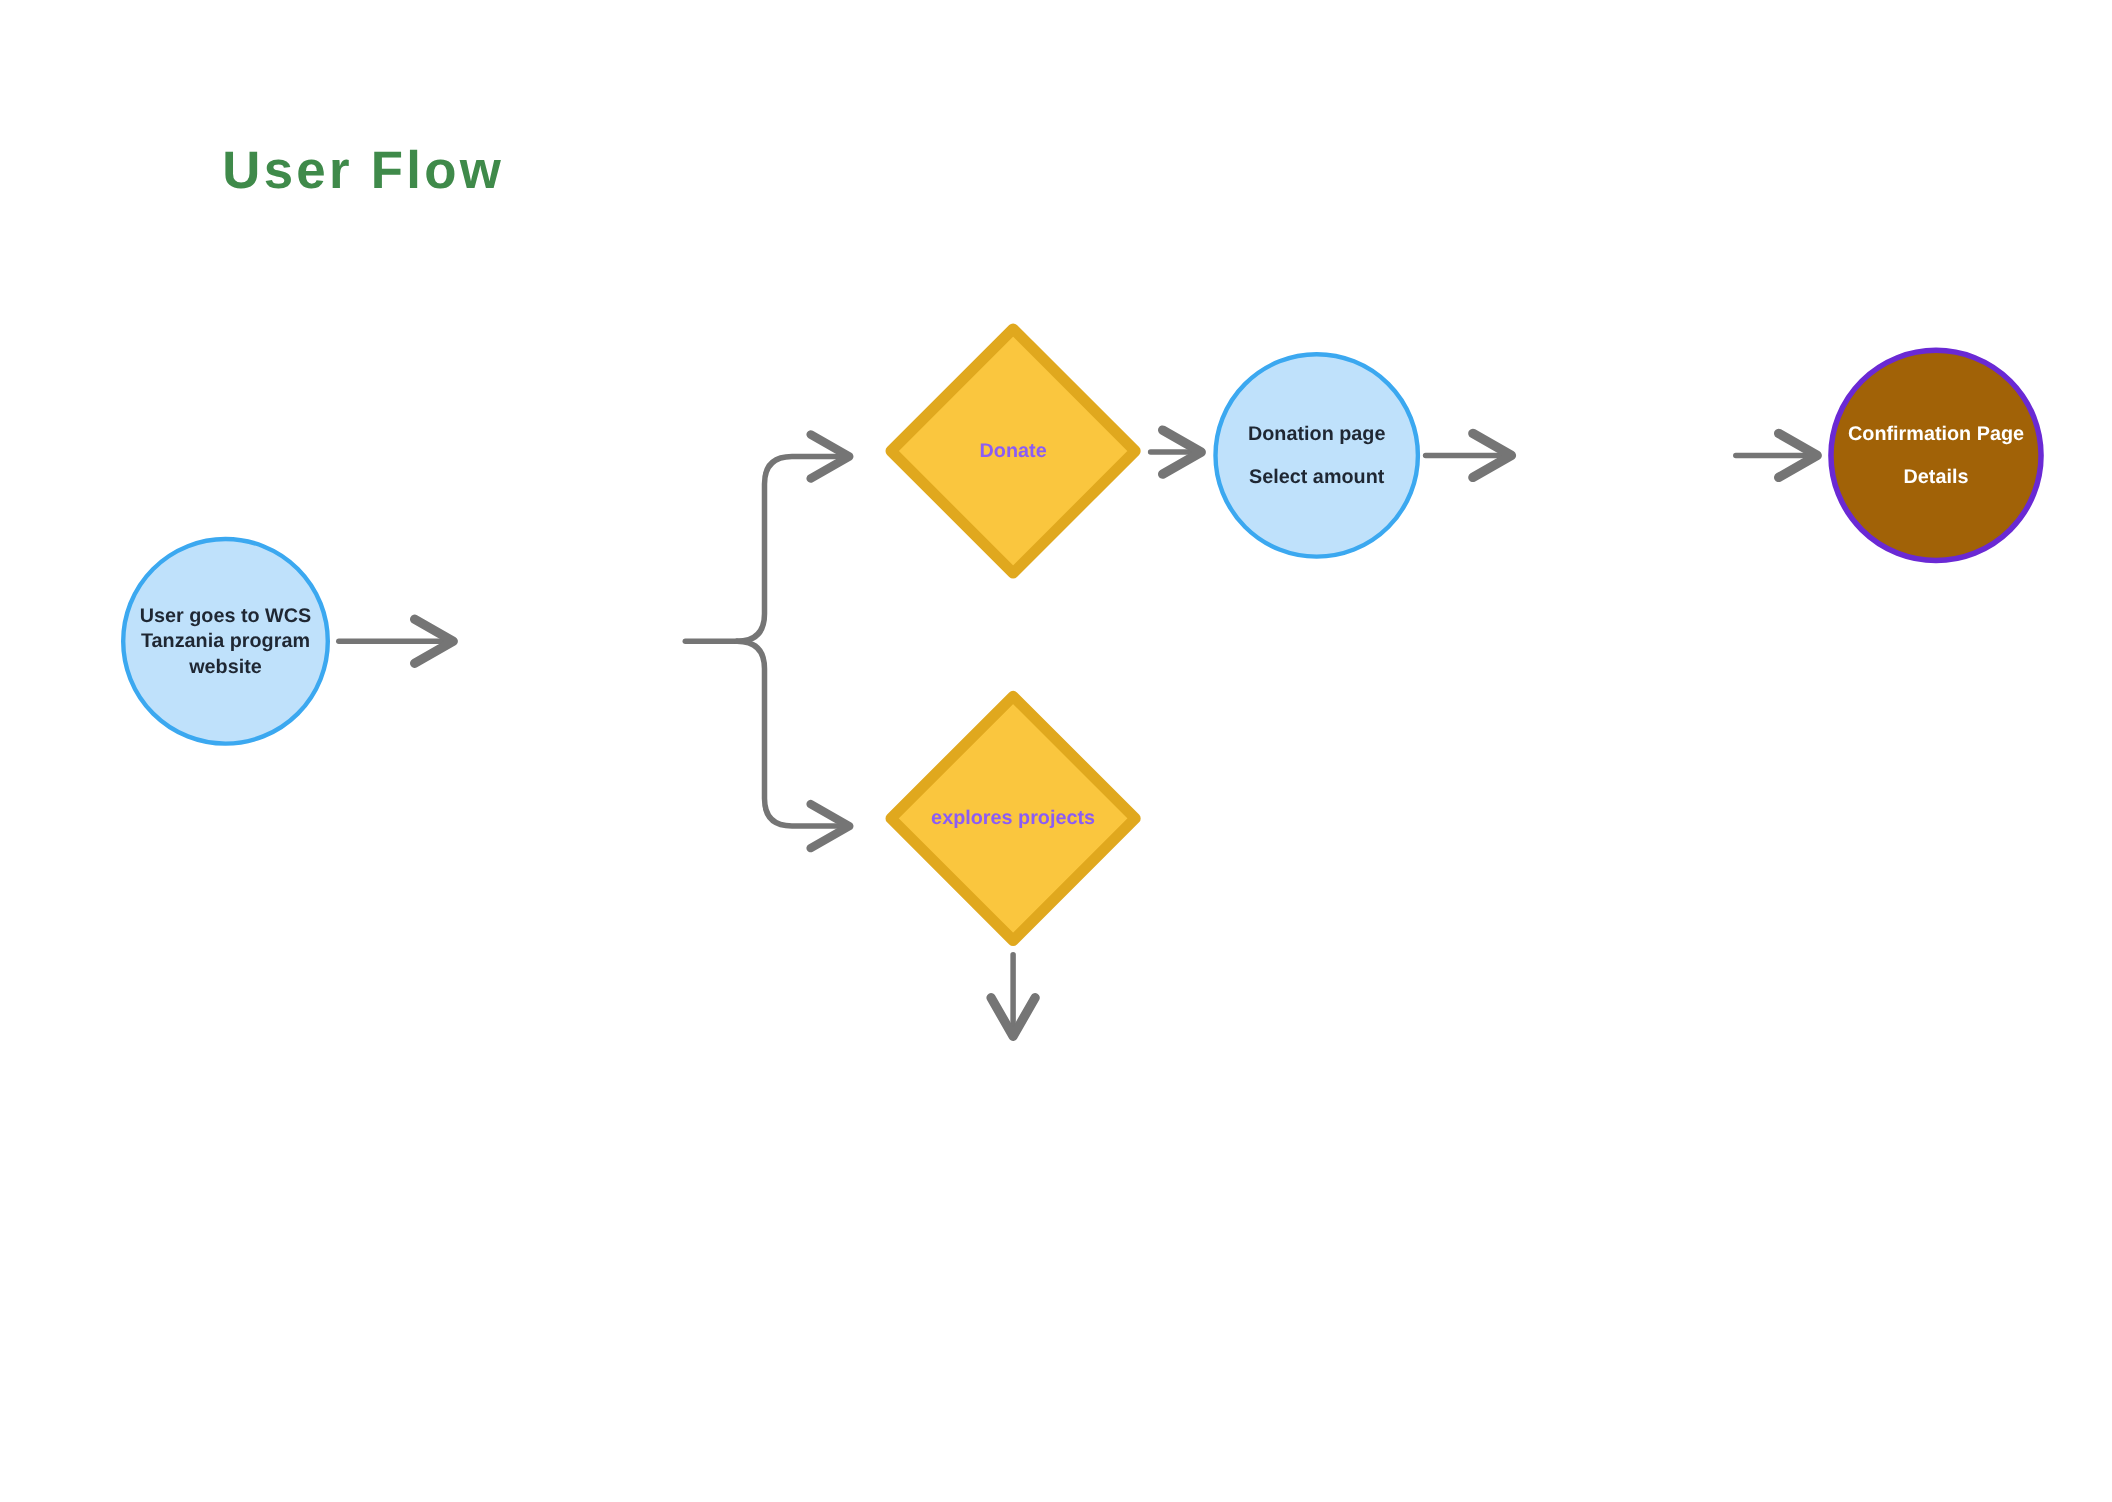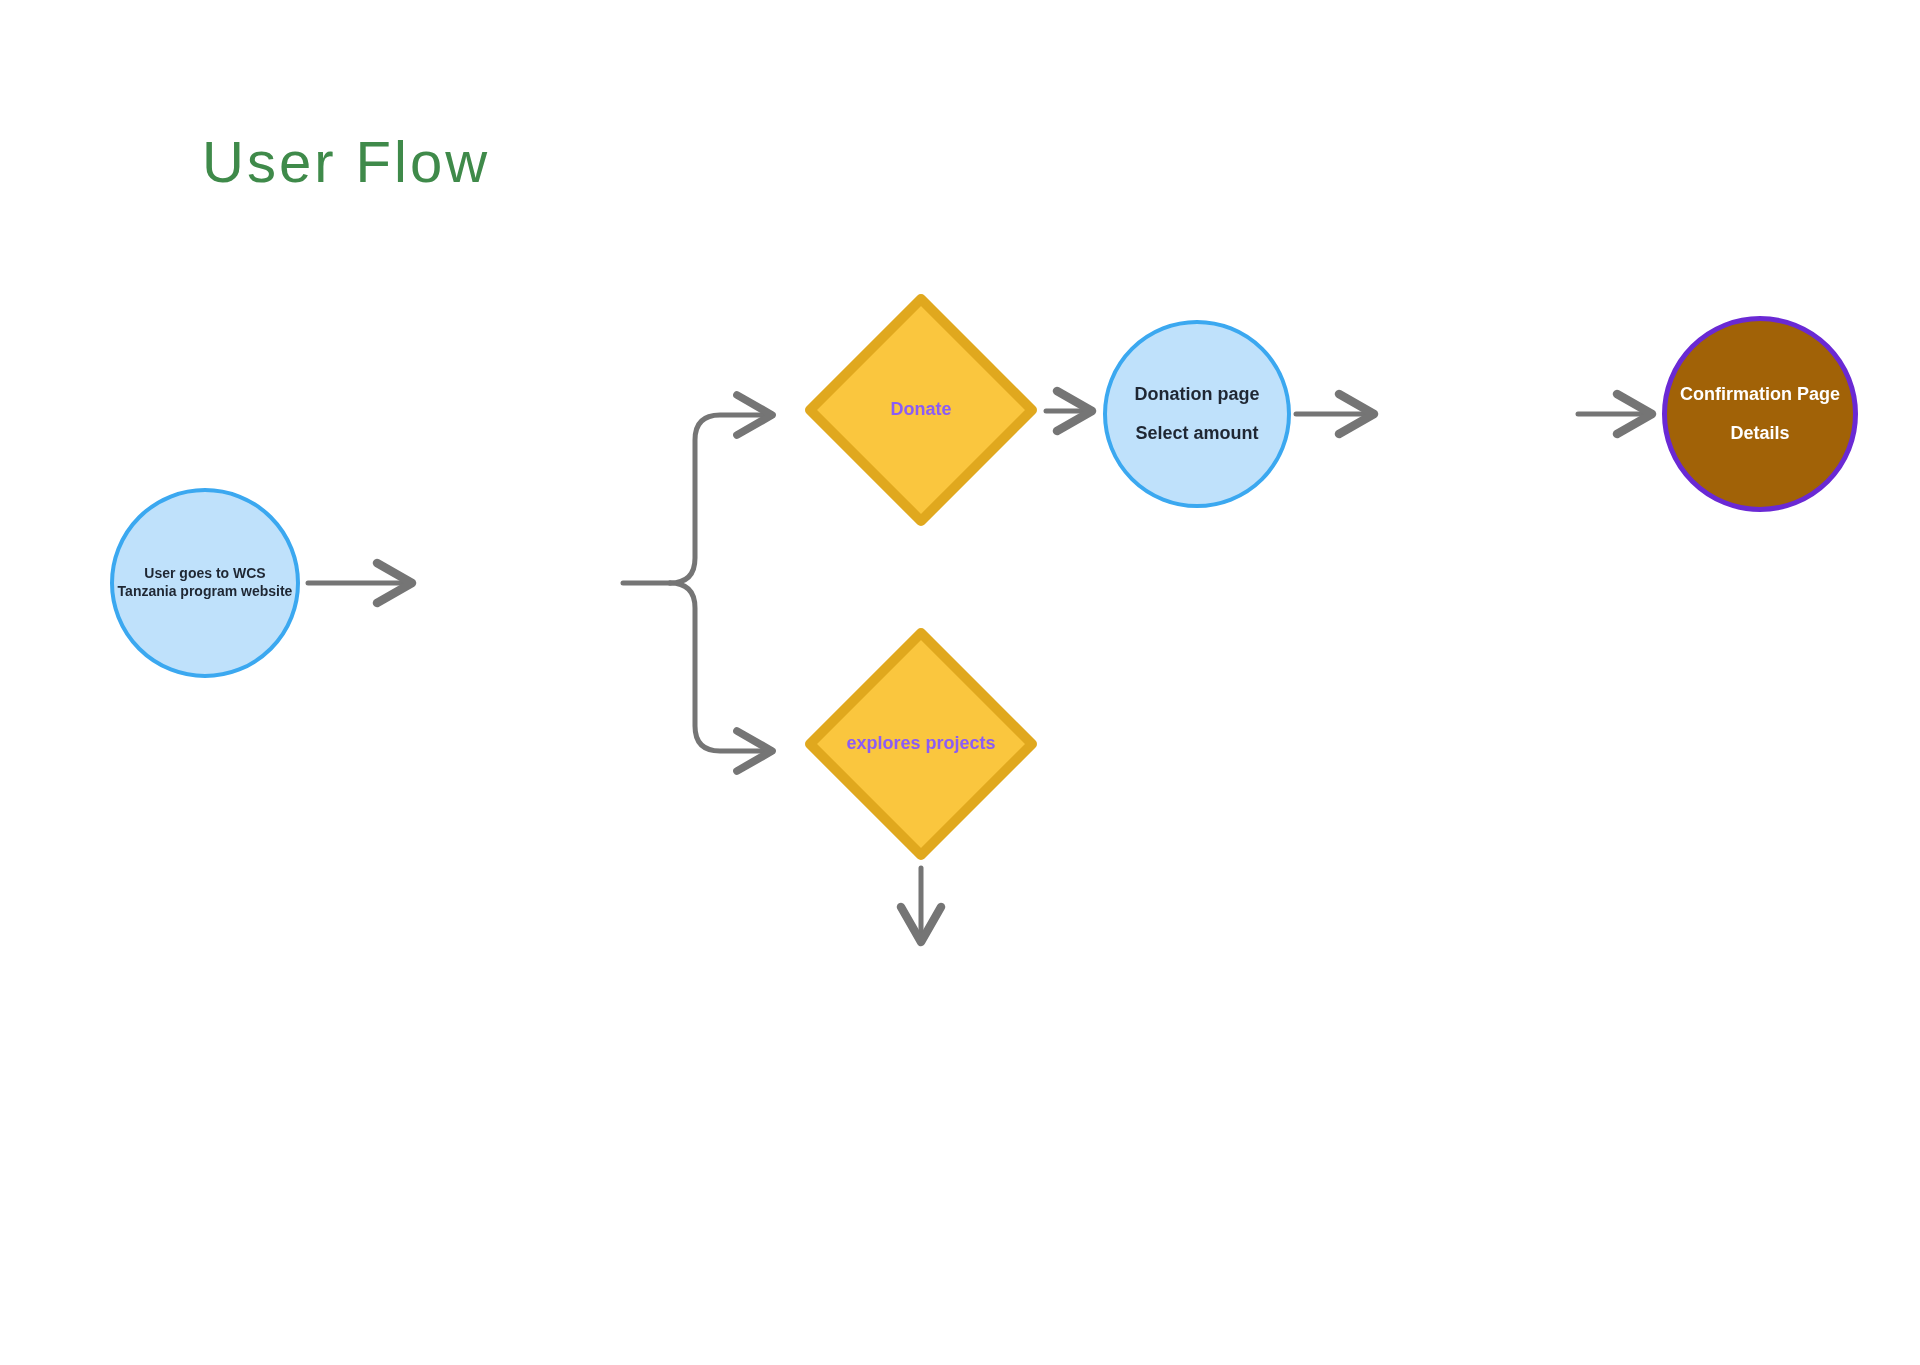--- a/index.html
+++ b/index.html
@@ -18,22 +18,22 @@
     width: 1920px;
     height: 1365px;
     background: #ffffff;
   }
 
   
   #flow-title {
     position: absolute;
     left: 202px;
     top: 128px;
-    font-size: 58px;
-    font-weight: 400;
+    font-size: 48px;
+    font-weight: 700;
     letter-spacing: 3px;
     color: #3f8a4a;
     white-space: nowrap;
     text-align: center;
   }
 
   
   #connectors {
     position: absolute;
     left: 0;
@@ -114,21 +114,21 @@
     text-align: center;
     font-weight: 700;
     color: #8b5cf6;
     line-height: 1.3;
     pointer-events: none;
   }
 
   
   #node-start {
     left: 110px;  top: 488px;  width: 190px; height: 190px;
-    font-size: 14px;
+    font-size: 18px;
   }
   #node-sees {
     left: 425px; top: 488px;  width: 190px; height: 190px;
     font-size: 17px;
   }
   #node-donation {
     left: 1103px; top: 320px;  width: 188px; height: 188px;
     font-size: 18px;
   }
   #node-payment {

